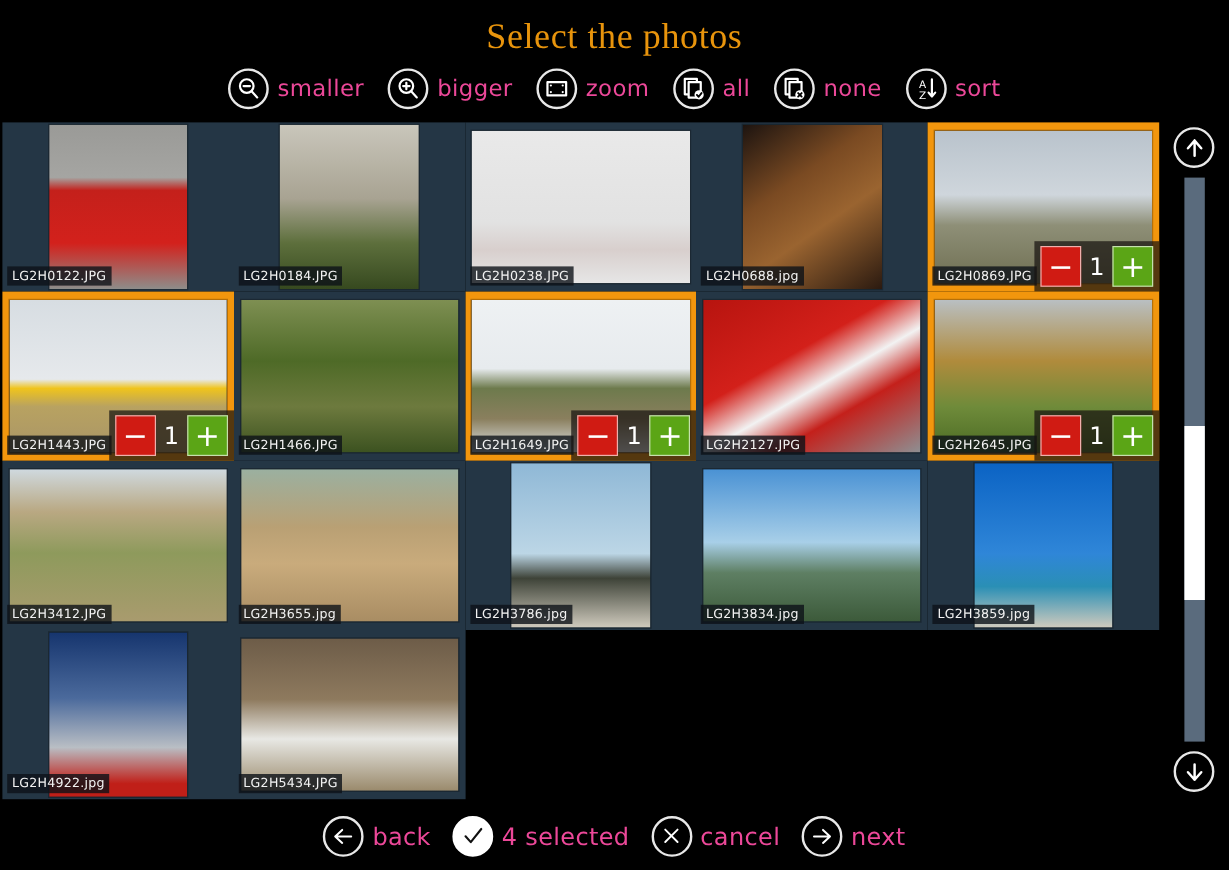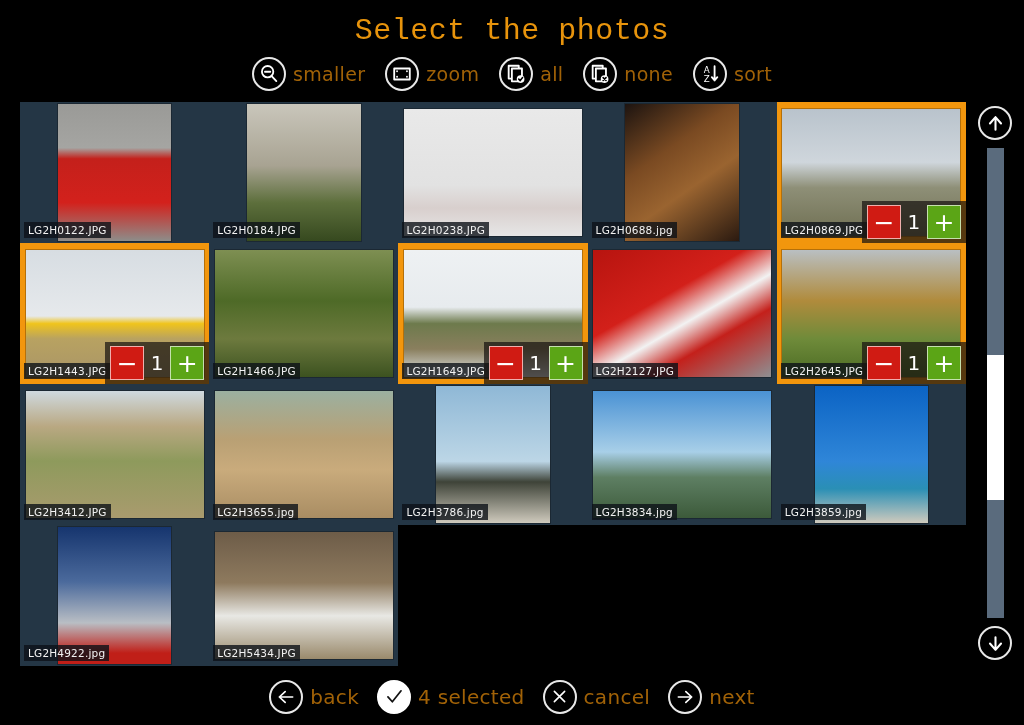--- a/index.html
+++ b/index.html
@@ -14,29 +14,29 @@
   
   .header { height: 100px; width: 100%; position: relative; }
   .page-title {
     text-align: center;
     color: #e8940c;
     font-size: 30px;
     font-weight: 400;
     letter-spacing: .5px;
     padding-top: 13px;
     line-height: 36px;
-    font-family: Liberation Mono, monospace;
+    font-family: Liberation Serif, serif;
   }
   .toolbar {
     display: flex; justify-content: center; align-items: center;
     gap: 20px; margin-top: 8px;
   }
   .tool-item { display: flex; align-items: center; gap: 7px; cursor: pointer; }
   .tool-label {
-    color: #a16207; font-size: 19px; letter-spacing: .3px;
+    color: #ec4899; font-size: 19px; letter-spacing: .3px;
     font-family: "DejaVu Sans", sans-serif;
   }
   .circ-icon {
     width: 34px; height: 34px; border-radius: 50%;
     border: 2px solid #e8e8e8;
     display: flex; align-items: center; justify-content: center;
     flex: 0 0 auto;
   }
   .circ-icon.filled { background: #fff; border-color: #fff; }
   .circ-icon svg { display: block; }
@@ -46,21 +46,21 @@
     position: absolute; left: 0; top: 100px;
     width: 966px; height: 568px;
     background: #000;
   }
   .grid {
     display: grid;
     grid-template-columns: repeat(5, 1fr);
     grid-template-rows: repeat(4, 1fr);
     gap: 0;
     width: 100%; height: 100%;
-    padding: 2px 0 2px 20px;
+    padding: 2px 0 2px 2px;
   }
   .cell {
     position: relative;
     background: #243645;
     overflow: hidden;
     display: flex; align-items: center; justify-content: center;
     cursor: pointer;
   }
   .cell.selected { background: #f2960d; }
   .thumb {
@@ -141,20 +141,31 @@
     <div class="toolbar" id="toolbar">
         <div class="tool-item">
           <span class="circ-icon">
             <svg width="22" height="22" viewBox="0 0 24 24">
               <circle cx="10.5" cy="9.5" r="6.2" stroke="#fff" fill="none" stroke-width="2" stroke-linecap="round" stroke-linejoin="round"></circle>
               <line x1="14.9" y1="14.3" x2="20" y2="19.8" stroke="#fff" fill="none" stroke-width="2" stroke-linecap="round" stroke-linejoin="round"></line>
               <line x1="7.6" y1="9.5" x2="13.4" y2="9.5" stroke="#fff" fill="none" stroke-width="2" stroke-linecap="round" stroke-linejoin="round"></line>
             </svg>
           </span>
           <span class="tool-label">smaller</span>
+        </div>
+        <div class="tool-item">
+          <span class="circ-icon">
+            <svg width="22" height="22" viewBox="0 0 24 24">
+              <circle cx="10.5" cy="9.5" r="6.2" stroke="#fff" fill="none" stroke-width="2" stroke-linecap="round" stroke-linejoin="round"></circle>
+              <line x1="14.9" y1="14.3" x2="20" y2="19.8" stroke="#fff" fill="none" stroke-width="2" stroke-linecap="round" stroke-linejoin="round"></line>
+              <line x1="7.6" y1="9.5" x2="13.4" y2="9.5" stroke="#fff" fill="none" stroke-width="2" stroke-linecap="round" stroke-linejoin="round"></line>
+              <line x1="10.5" y1="6.6" x2="10.5" y2="12.4" stroke="#fff" fill="none" stroke-width="2" stroke-linecap="round" stroke-linejoin="round"></line>
+            </svg>
+          </span>
+          <span class="tool-label">bigger</span>
         </div>
         <div class="tool-item">
           <span class="circ-icon">
             <svg width="22" height="22" viewBox="0 0 24 24">
               <rect x="3.5" y="6" width="17" height="12" stroke="#fff" fill="none" stroke-width="2" stroke-linecap="round" stroke-linejoin="round"></rect>
               <circle cx="6.6" cy="9" r="1" fill="#fff"></circle>
               <circle cx="6.6" cy="15" r="1" fill="#fff"></circle>
               <circle cx="17.4" cy="9" r="1" fill="#fff"></circle>
               <circle cx="17.4" cy="15" r="1" fill="#fff"></circle>
             </svg>

